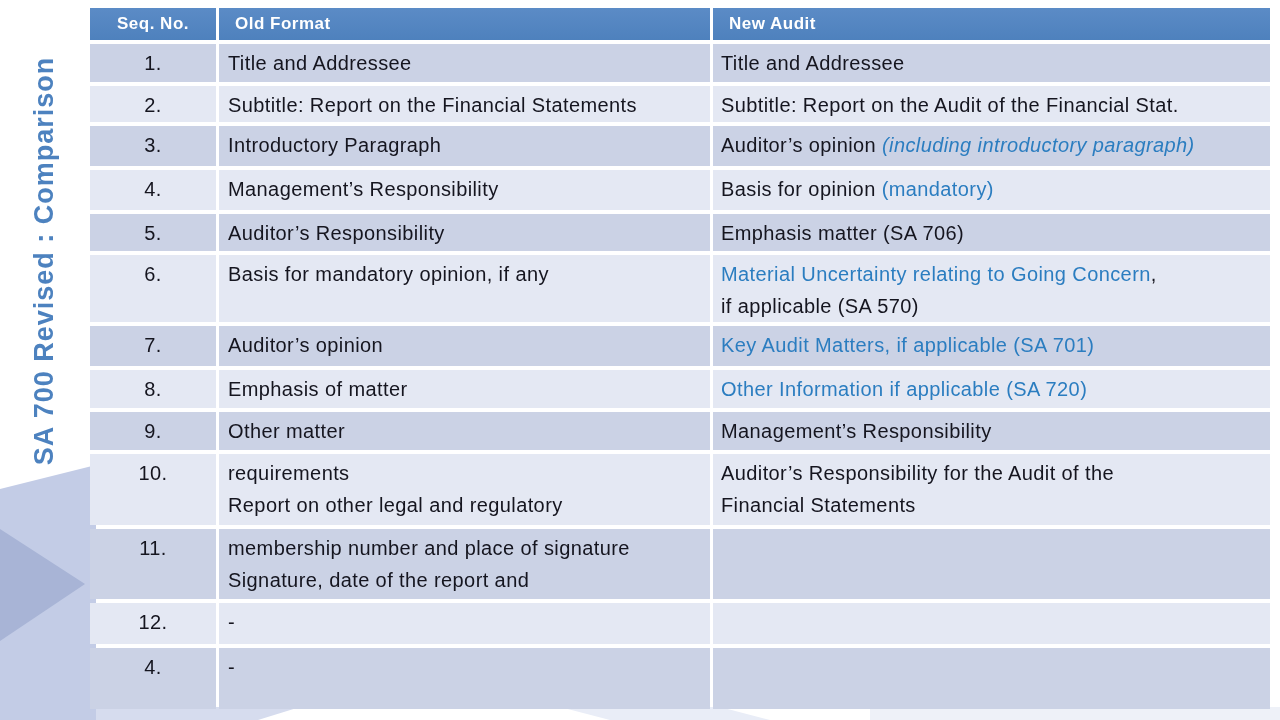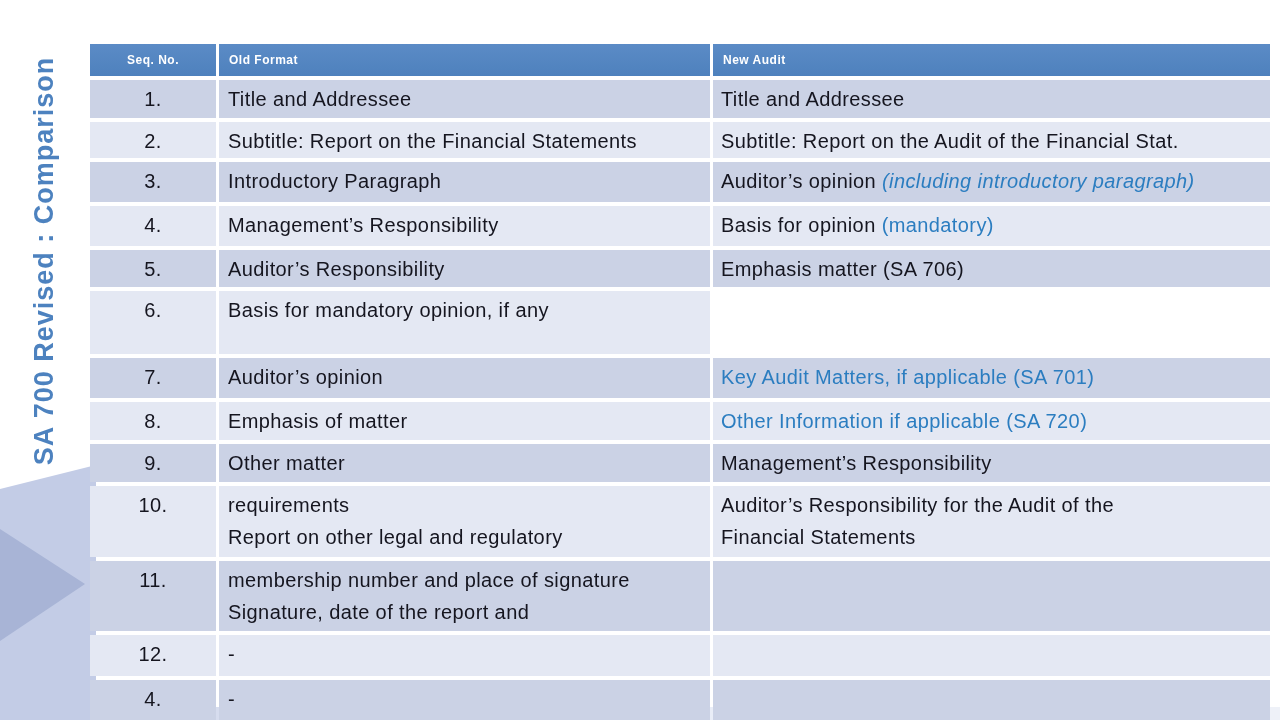--- a/index.html
+++ b/index.html
@@ -23,26 +23,25 @@
   
   .cmp-table{position:absolute;left:90px;top:8px;width:1180px;}
   .thead,.tr{
     display:grid;
     grid-template-columns:126px 491px 557px;
     column-gap:3px;
   }
   .thead{margin-bottom:4px;}
   .th{
     background:linear-gradient(var(--header-bg-light,#5b8bc6), var(--header-bg,#4e81bd));
-    color:#ffffff;font-weight:bold;font-size:12px;line-height:32px;height:32px;
+    color:#ffffff;font-weight:bold;font-size:17px;line-height:32px;height:32px;
     letter-spacing:0.5px;
-    margin-top:36px;
   }
   .th.seq{text-align:center;}
-  .th.old,.th.new{padding-left:10px;}
+  .th.old,.th.new{padding-left:16px;}
   #rows{display:flex;flex-direction:column;gap:4px;}
   .tr.band-dark .td{background:var(--band-dark,#cbd2e5);}
   .tr.band-light .td{background:var(--band-light,#e4e8f3);}
   .td{
     font-size:20px;line-height:32px;letter-spacing:0.4px;
     padding-top:3px;box-sizing:border-box;
   }
   .td.seq{text-align:center;}
   .td.old{padding-left:9px;padding-right:6px;}
   .td.new{padding-left:8px;padding-right:6px;}
@@ -119,20 +118,24 @@
         </div>
         <div class="td new">
           <div class="line"><span class="seg-n">Emphasis matter (SA 706)</span></div>
         </div>
       </div>
       <div class="tr r6 band-light">
         <div class="td seq">6.</div>
         <div class="td old">
           <div class="line"><span class="seg-n">Basis for mandatory opinion, if any</span></div>
         </div>
+        <div class="td new">
+          <div class="line"><span class="seg-b">Material Uncertainty relating to Going Concern</span><span class="seg-n">,</span></div>
+          <div class="line"><span class="seg-n">if applicable (SA 570)</span></div>
+        </div>
       </div>
       <div class="tr r7 band-dark">
         <div class="td seq">7.</div>
         <div class="td old">
           <div class="line"><span class="seg-n">Auditor’s opinion</span></div>
         </div>
         <div class="td new">
           <div class="line"><span class="seg-b">Key Audit Matters, if applicable (SA 701)</span></div>
         </div>
       </div>

